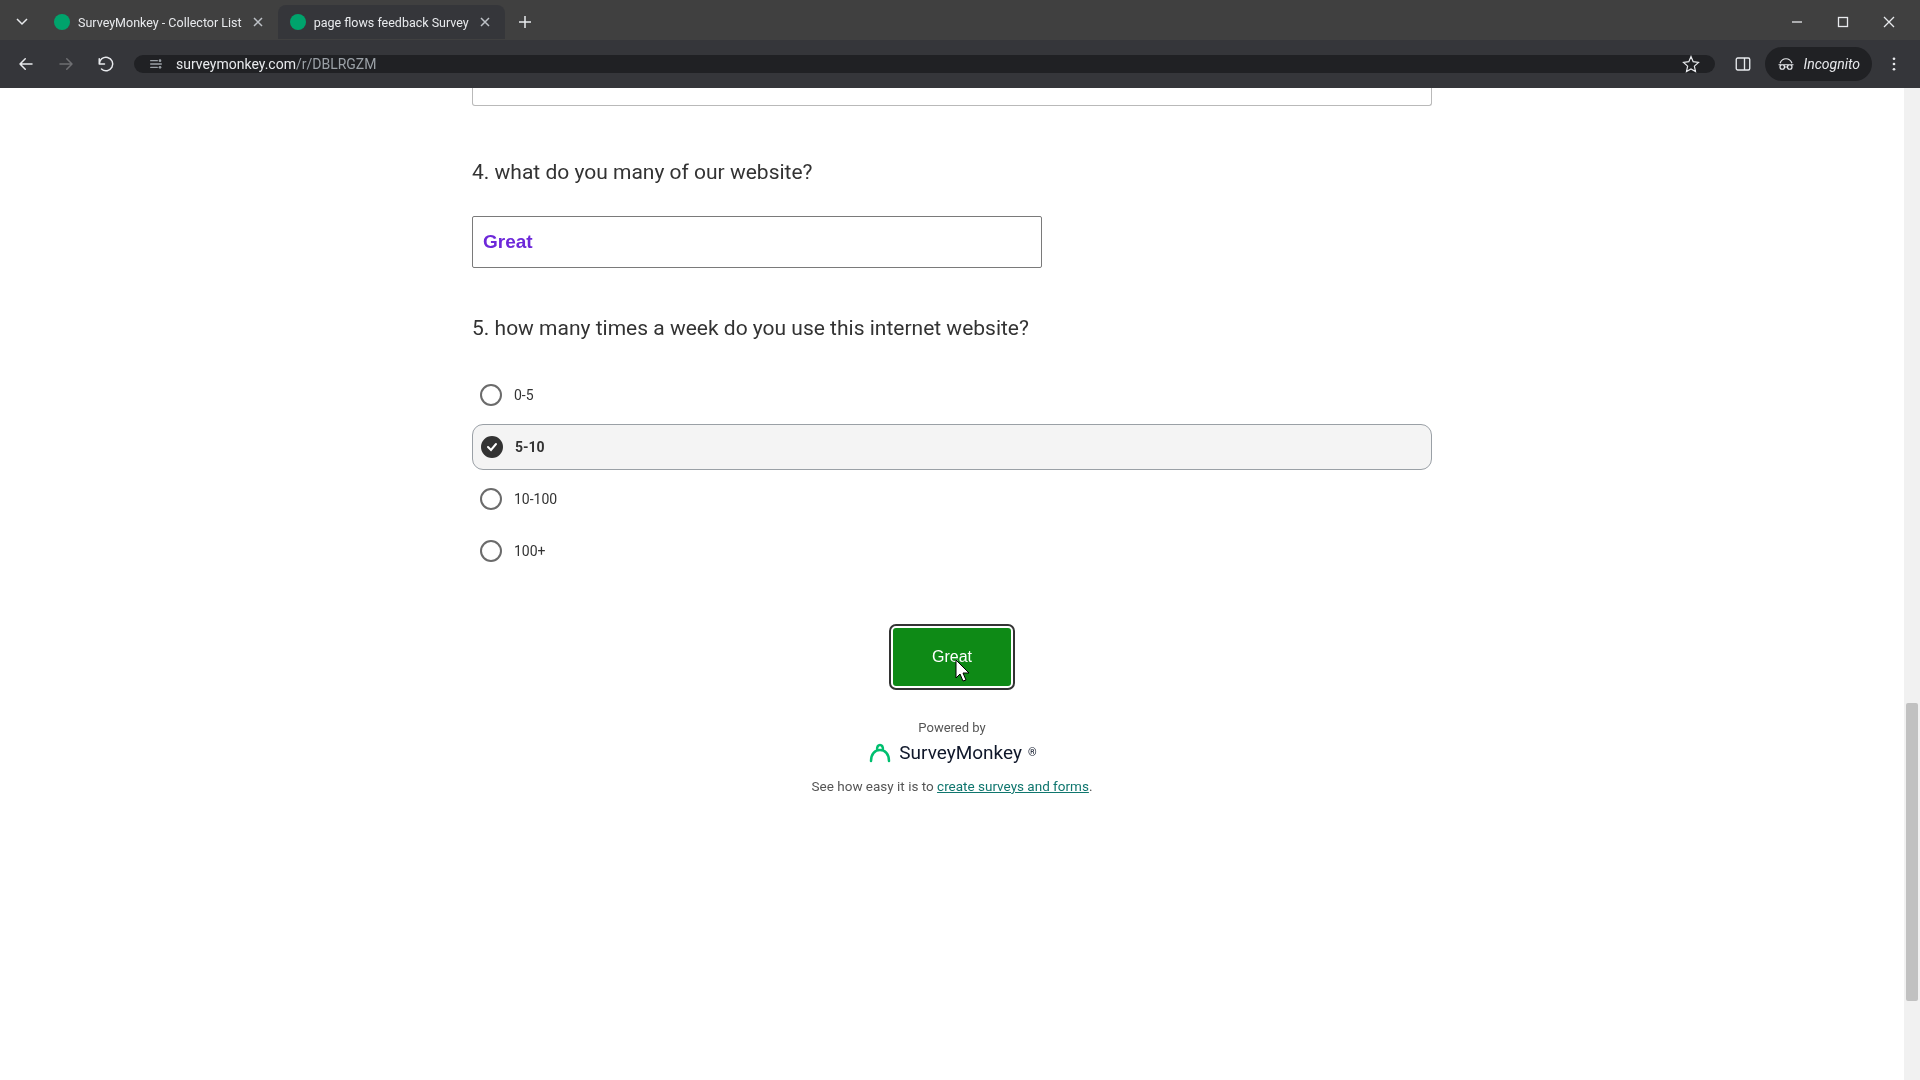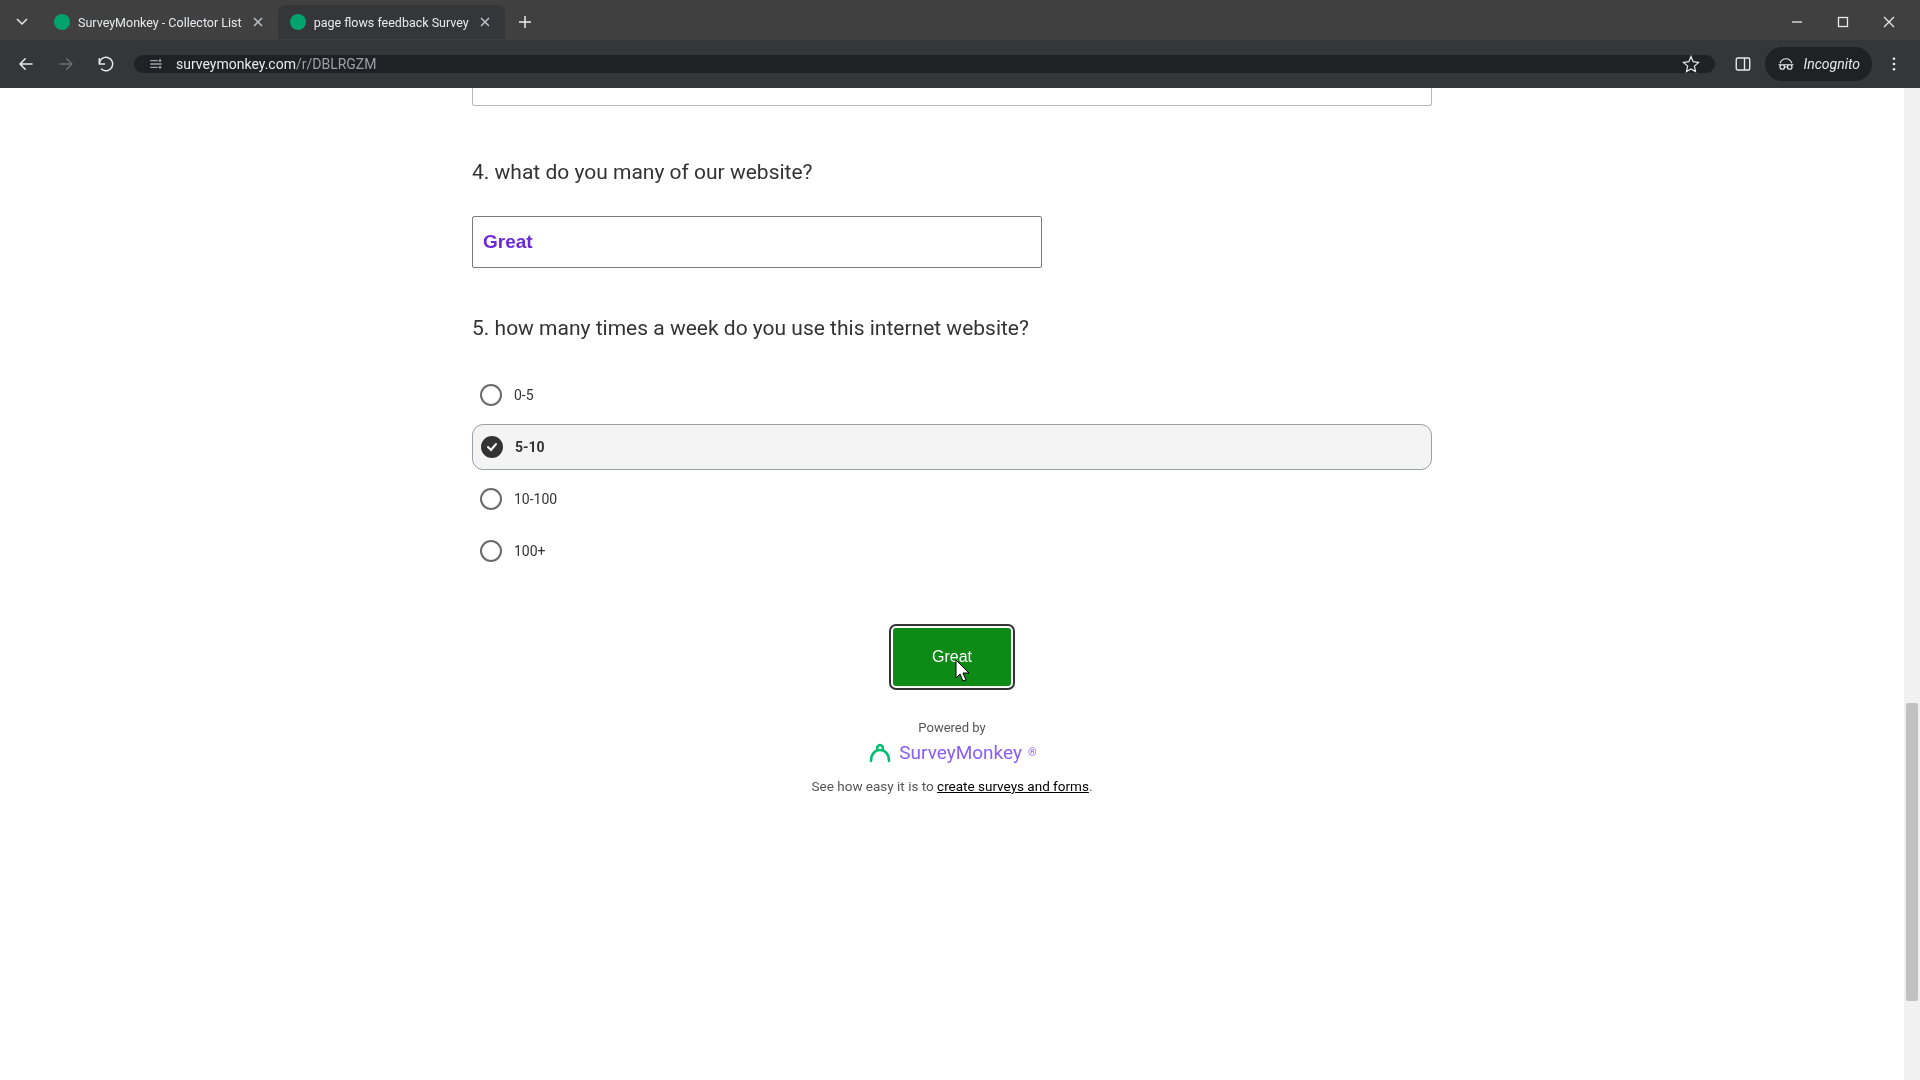--- a/index.html
+++ b/index.html
@@ -218,25 +218,25 @@
     }
     .footer {
       text-align: center;
       margin-top: 34px;
       color: #555;
       font-size: 13px;
     }
     .footer .powered { margin-bottom: 6px; }
     .footer .logo {
       display: inline-flex; align-items: center; gap: 6px;
-      font-size: 19px; color: #8b5cf6;
+      font-size: 19px; color: #0f172a;
     }
     .footer .logo svg { color: #00BF6F; }
     .footer .tagline { margin-top: 12px; font-size: 13.5px; }
-    .footer .tagline a { color: #000000; }
+    .footer .tagline a { color: #0f766e; }
   </style>
 </head>
 <body>
 
 <div class="browser-chrome">
   <div class="tab-bar">
     <div class="tab-dropdown">
       <svg width="12" height="12" viewBox="0 0 12 12">
           <path d="M1 3l5 5 5-5" stroke="currentColor" stroke-width="1.5" fill="none"></path>
         </svg>

